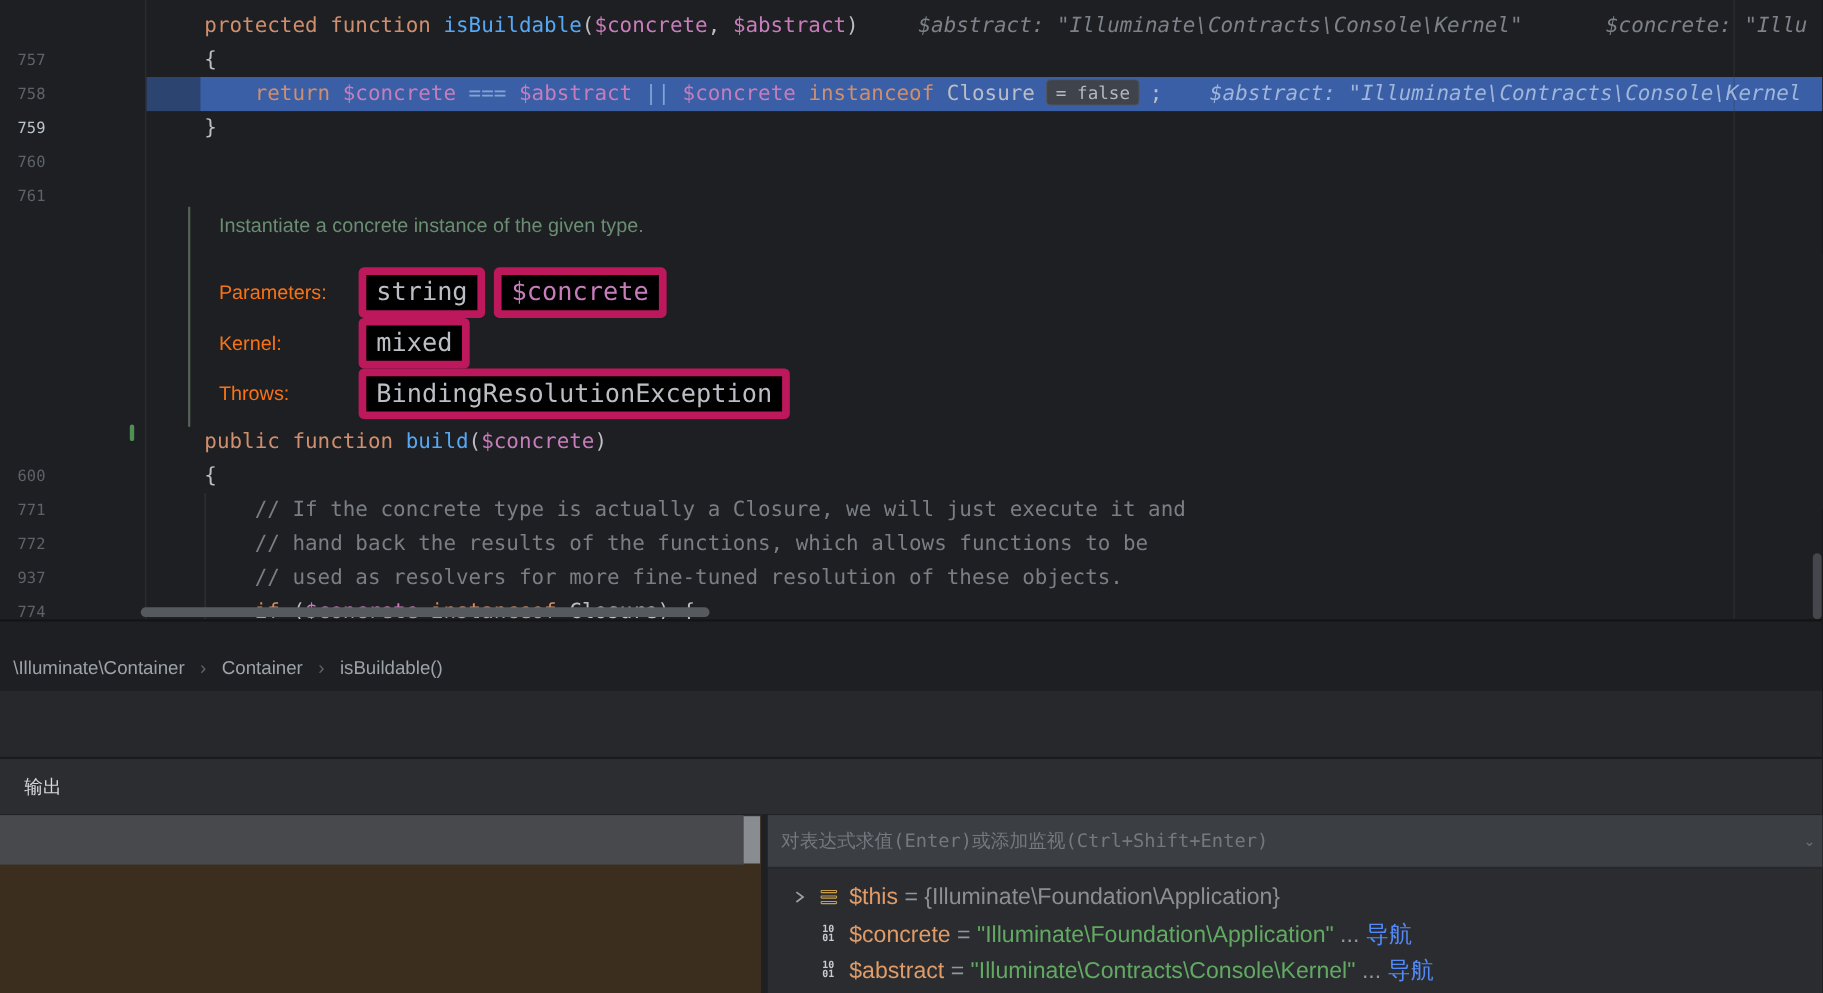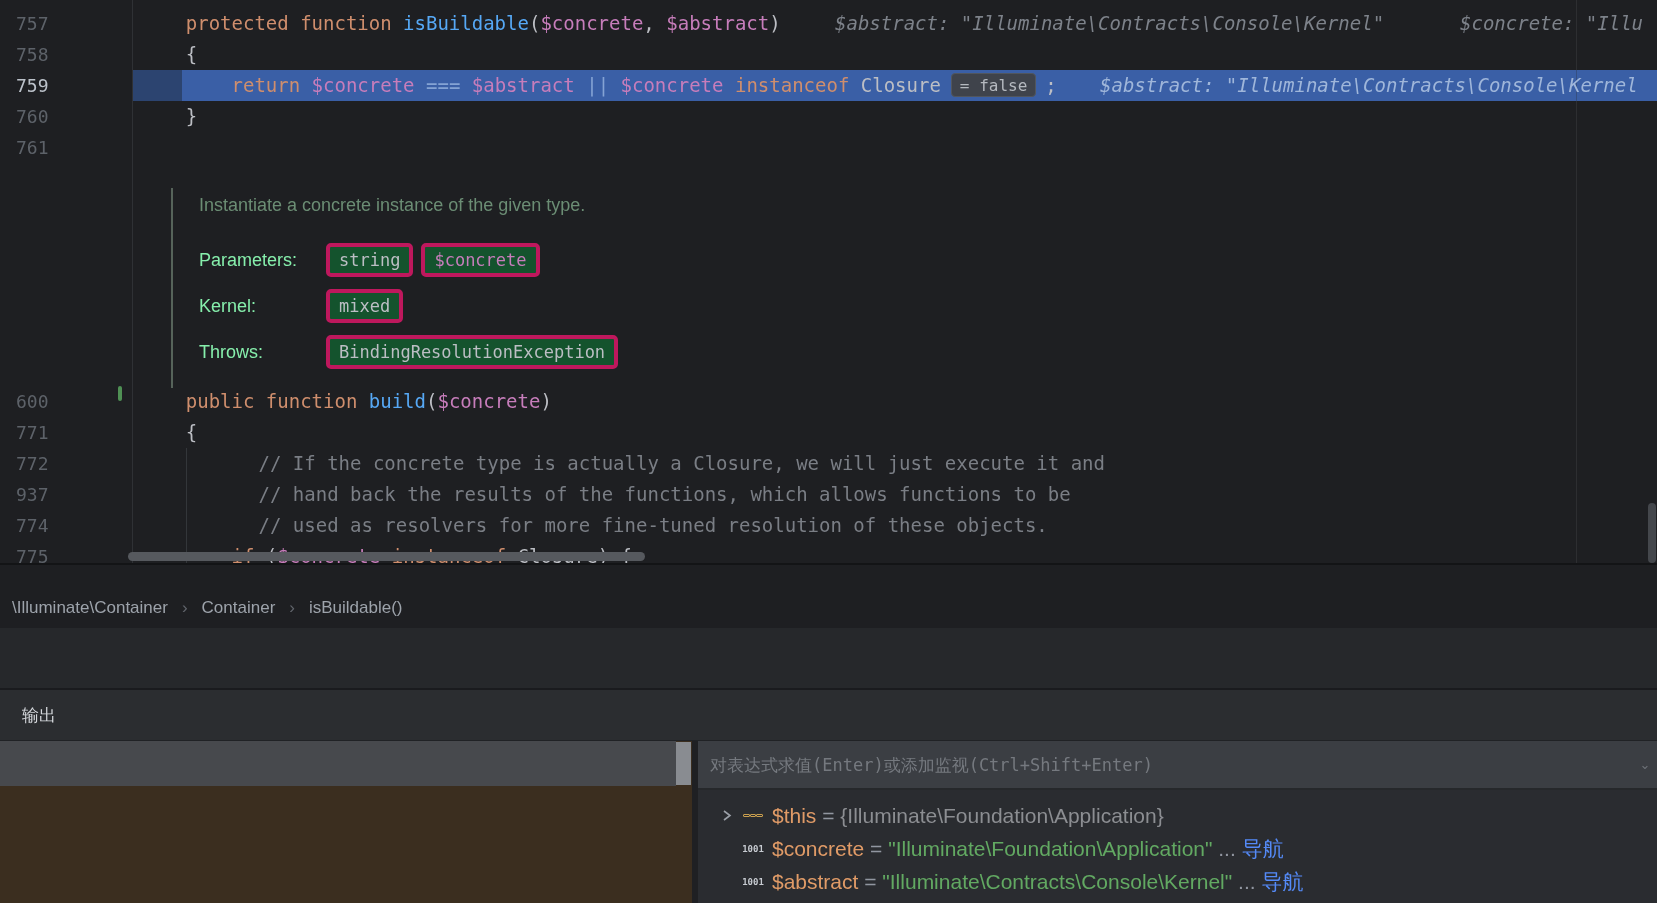--- a/index.html
+++ b/index.html
@@ -11,44 +11,44 @@
   .editor{ position:absolute; left:0; top:0; width:1657px; height:563px; background:#1e1f22; overflow:hidden; }
   .gutter-sep{ position:absolute; left:132px; top:0; width:1px; height:563px; background:#2f3135; }
   .exec-dark{ position:absolute; left:133px; top:70px; width:49px; height:31px; background:#2c4470; }
   .exec-bright{ position:absolute; left:182px; top:70px; right:0; height:31px; background:#3a5fa6; }
   .margin-guide{ position:absolute; left:1576px; top:0; width:1px; height:563px; background:rgba(255,255,255,0.07); }
   .margin-guide-exec{ position:absolute; left:1576px; top:70px; width:1px; height:31px; background:rgba(0,0,0,0.25); }
   .indent-guide{ position:absolute; left:186px; top:448px; width:1px; height:115px; background:#33363a; }
   .vcs-marker{ position:absolute; left:118px; top:386px; width:4px; height:15px; background:#4f9054; border-radius:2px; }
 
   .line-num{ position:absolute; left:16px; width:60px; height:31px; line-height:31px;
-             font-family:"DejaVu Sans Mono", monospace; font-size:18px; color:#5d6269; }
+             font-family:"DejaVu Sans Mono", monospace; font-size:14px; color:#5d6269;margin-top:32px; }
   .line-num.active{ color:#bcc2ca; }
 
   .code-line{ position:absolute; left:140px; right:0; height:31px; line-height:31px; white-space:pre;
               font-family:"DejaVu Sans Mono", monospace; font-size:19px; color:#BCBEC4; }
   .tk-kw{ color:#CF8E6D; } .tk-fn{ color:#56A8F5; } .tk-var{ color:#C77DBB; }
-  .tk-pl{ color:#BCBEC4; } .tk-cls{ color:#BCBEC4; } .tk-cm{ color:#7A7E85;margin-left:27px; } .tk-op{ color:#84a3d4; }
+  .tk-pl{ color:#BCBEC4; } .tk-cls{ color:#BCBEC4; } .tk-cm{ color:#7A7E85; } .tk-op{ color:#84a3d4; }
   .inline-badge{ display:inline-block; margin:0 9px 0 10px; padding:0 8px; height:24px; line-height:24px;
                  vertical-align:1px; background:#3f434b; border:1px solid #51565e; border-radius:4px;
                  font-size:16px; color:#b5b9bf; }
   .hint{ position:absolute; top:0; height:31px; line-height:31px; font-style:italic; color:#7d828a; white-space:pre; }
   .hint.on-exec{ color:#9fb6da; }
 
   .hscroll-thumb{ position:absolute; left:128px; top:552px; width:517px; height:9px; background:#56595e; border-radius:5px; }
   .vscroll-thumb{ position:absolute; left:1648px; top:503px; width:8px; height:60px; background:#44474c; border-radius:4px; }
 
   
   .docblock{ position:absolute; left:0; top:185px; width:1657px; height:205px;padding-left:45px; }
   .doc-line{ position:absolute; left:171px; top:3px; width:2px; height:200px; background:#56635a; }
   .doc-summary{ position:absolute; left:199px; top:10px; font-size:18px; color:#6b8d74; }
   .doc-row{ position:absolute; left:199px; display:flex; align-items:center; gap:8px; }
-  .doc-row .lbl{ font-size:18px; color:#86efac; width:119px; }
-  .doc-badge{ display:inline-block; padding:3px 9px; background:#14532d; border:4px solid #be185d; border-radius:5px;
-              font-family:"DejaVu Sans Mono", monospace; font-size:17px; color:#bcbec4; }
+  .doc-row .lbl{ font-size:18px; color:#f97316; width:119px; }
+  .doc-badge{ display:inline-block; padding:3px 9px; background:#000000; border:7px solid #be185d; border-radius:5px;
+              font-family:"DejaVu Sans Mono", monospace; font-size:23px; color:#bcbec4; }
   .doc-badge.purple{ color:#C77DBB; }
 
   
   .breadcrumbs{ position:absolute; left:0; top:563px; width:1657px; height:65px; background:#1e1f22;
                 border-top:2px solid #131416; display:flex; align-items:flex-end; padding:0 0 10px 4px; }
   .crumb{ font-size:17px; color:#9da3ab; padding:0 8px; }
   .crumb-sep{ font-size:17px; color:#61656c; padding:0 6px; }
 
   
   .toolbar-gap{ position:absolute; left:0; top:628px; width:1657px; height:62px; background:#26282b;
@@ -67,21 +67,21 @@
   .eval-bar{ position:absolute; left:0; top:0; width:959px; height:49px; background:#3b3e43;
              border-bottom:2px solid #26282b; display:flex; align-items:center; }
   .eval-input{ flex:1; background:transparent; border:none; outline:none; padding-left:12px;
                font-family:"DejaVu Sans Mono", monospace; font-size:17px; color:#bcc0c6; }
   .eval-input::placeholder{ color:#75797f; opacity:1; }
   .eval-expand{ width:24px; color:#6e7278; font-size:13px; text-align:center; }
 
   .vars{ position:absolute; left:0; top:51px; width:959px; height:111px; padding-top:7px; }
   .var-row{ display:flex; align-items:center; height:33px; }
   .chev-box{ width:16px; margin-left:20px; display:flex; align-items:center; justify-content:center; }
-  .icon-box{ width:20px; margin-left:9px; display:flex; flex-direction:row; align-items:center; justify-content:center; }
+  .icon-box{ width:20px; margin-left:9px; display:flex; flex-direction:column; align-items:center; justify-content:flex-start; }
   .obj-bar{ width:15px; height:3px; border:1px solid #c99f4e; border-radius:1px; margin:1px 0; background:transparent; }
   .prim-icon{ font-family:"DejaVu Sans Mono", monospace; font-size:9px; line-height:8px; font-weight:bold; color:#c7cbd1; }
   .var-text{ margin-left:9px; font-size:21px; white-space:pre; }
   .v-name{ color:#e09b67; } .v-eq{ color:#9196a0; } .v-obj{ color:#8c8e92; }
   .v-str{ color:#62a962; } .v-dots{ color:#9196a0; } .v-link{ color:#548af7; }
 </style>
 </head>
 <body>
 
 <div class="screen">

